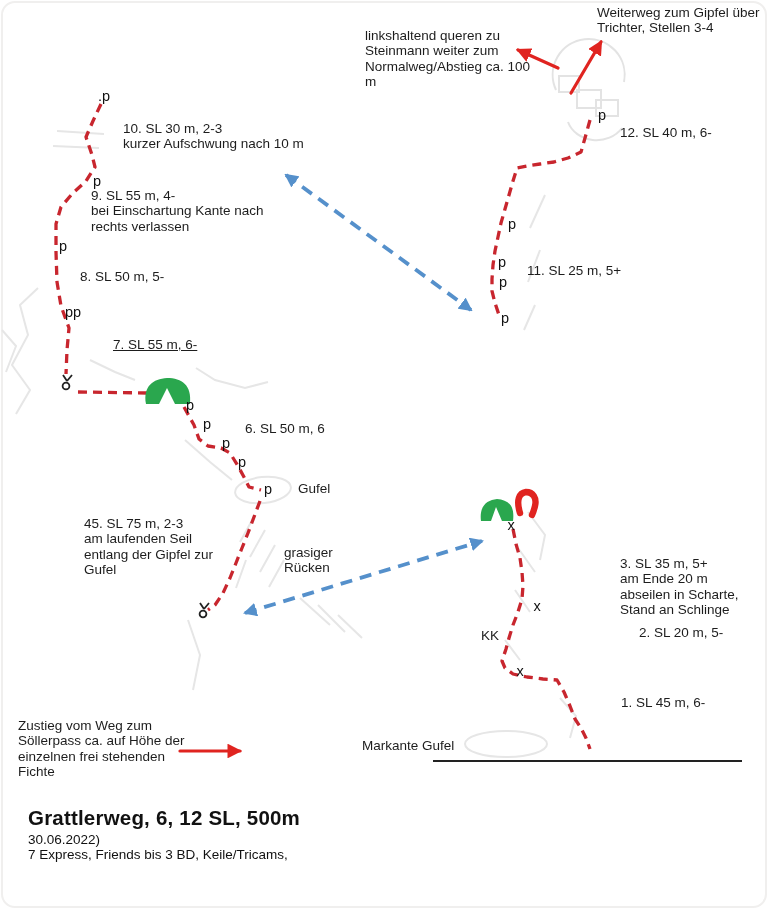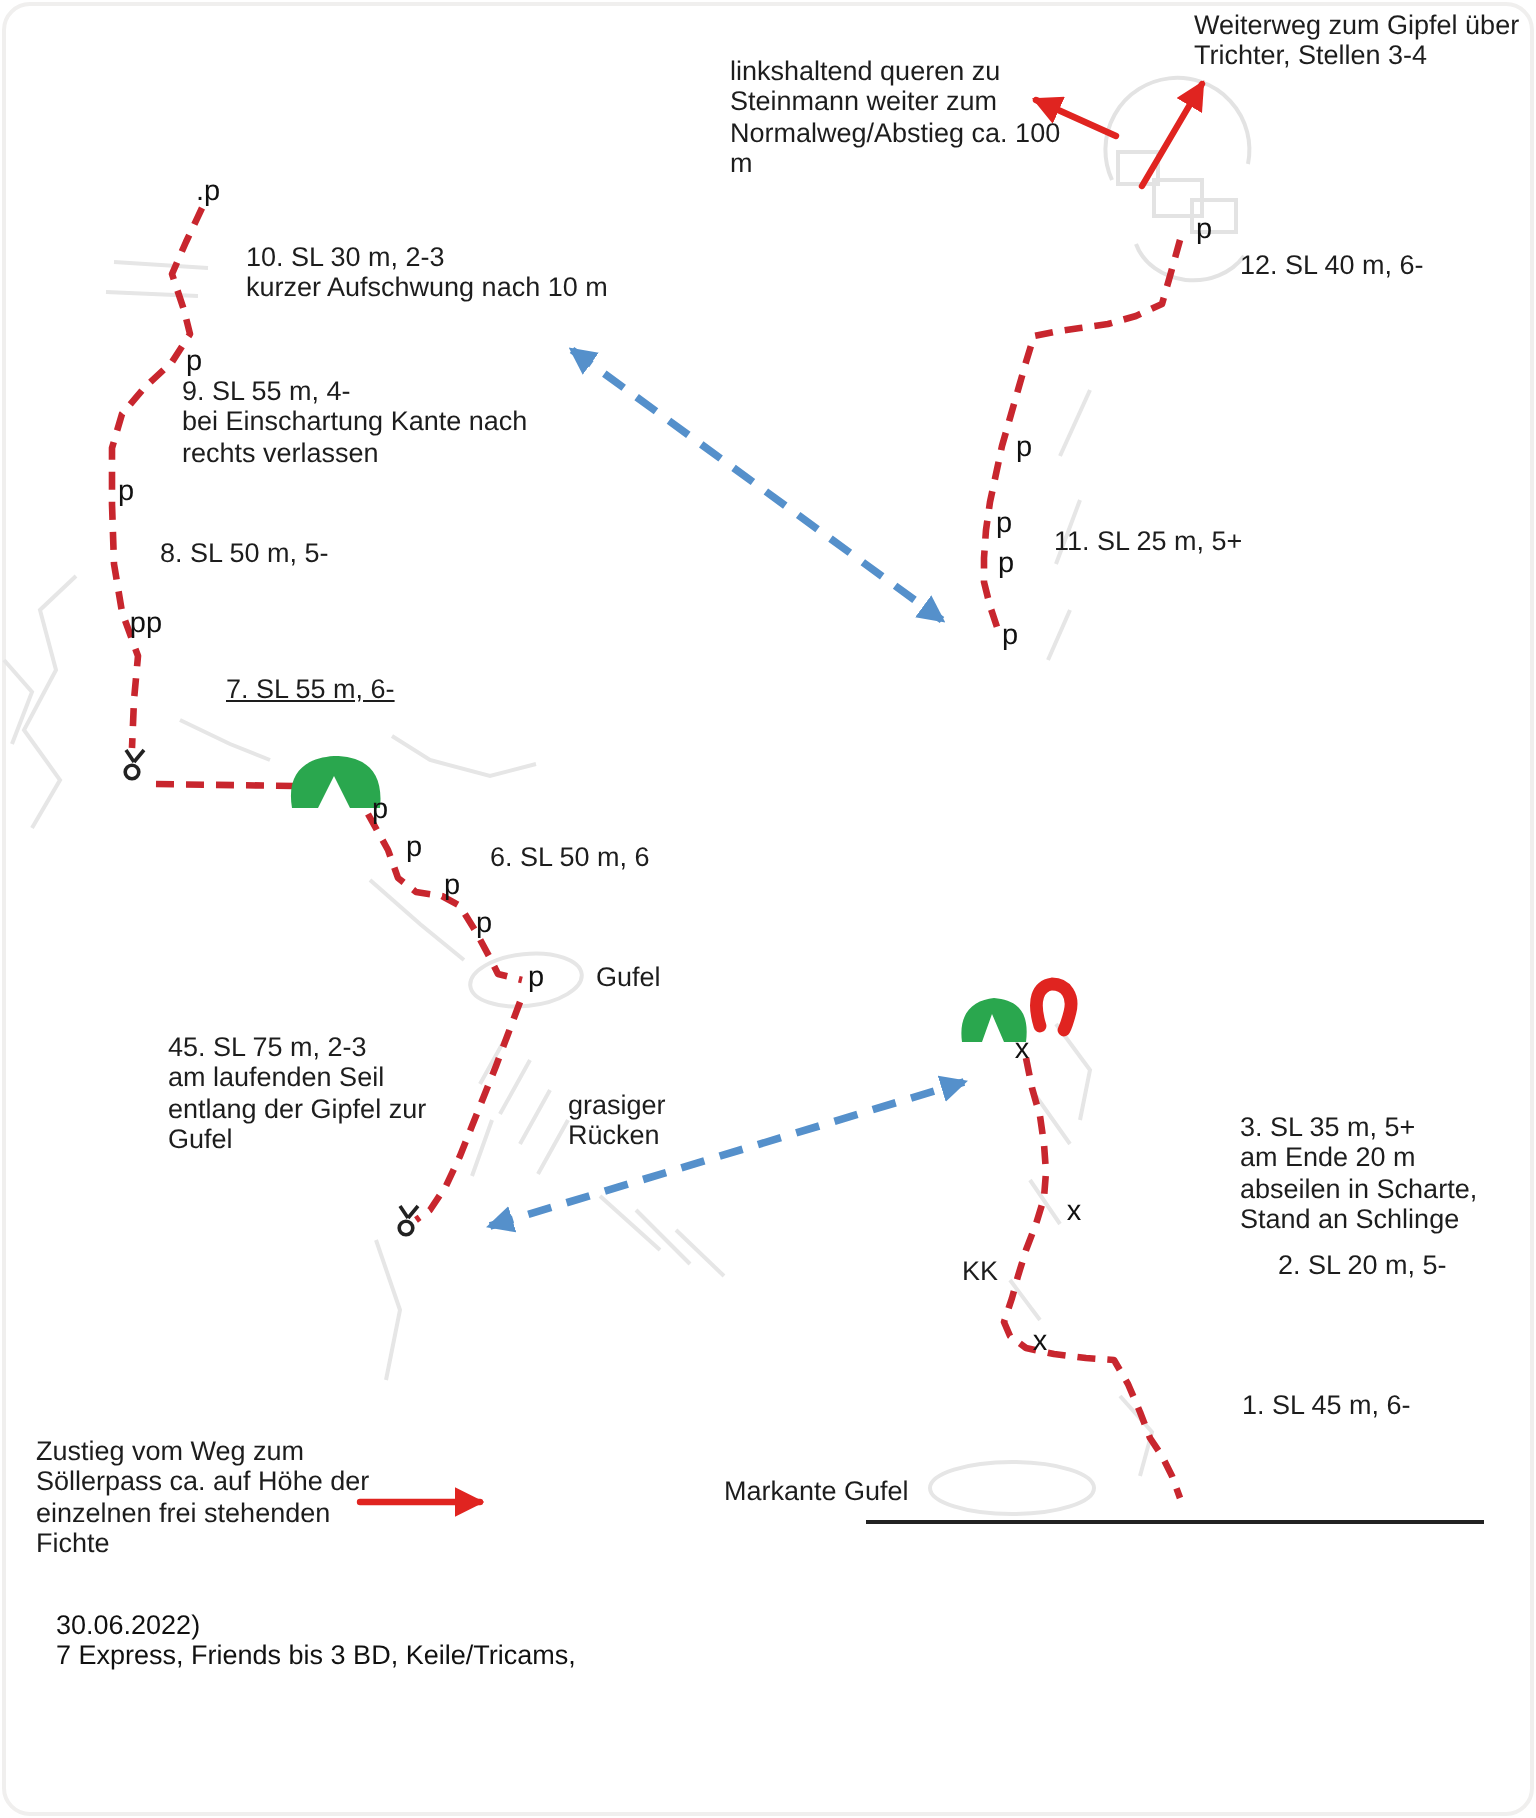--- a/index.html
+++ b/index.html
@@ -194,18 +194,19 @@
       <div class="marker" style="left: 512px; top: 225px;">p</div>
       <div class="marker" style="left: 502px; top: 263px;">p</div>
       <div class="marker" style="left: 503px; top: 283px;">p</div>
       <div class="marker" style="left: 505px; top: 319px;">p</div>
       <div class="marker" style="left: 511px; top: 526px;">x</div>
       <div class="marker" style="left: 537px; top: 607px;">x</div>
       <div class="marker" style="left: 520px; top: 672px;">x</div>
     </div>
 
   <div id="title-block">
+    <h1>Grattlerweg, 6, 12 SL, 500m</h1>
     <div id="title-lines">
         <div class="tl">30.06.2022)</div>
         <div class="tl">7 Express, Friends bis 3 BD, Keile/Tricams,</div>
       </div>
   </div>
 </div>
 
 </body></html>

